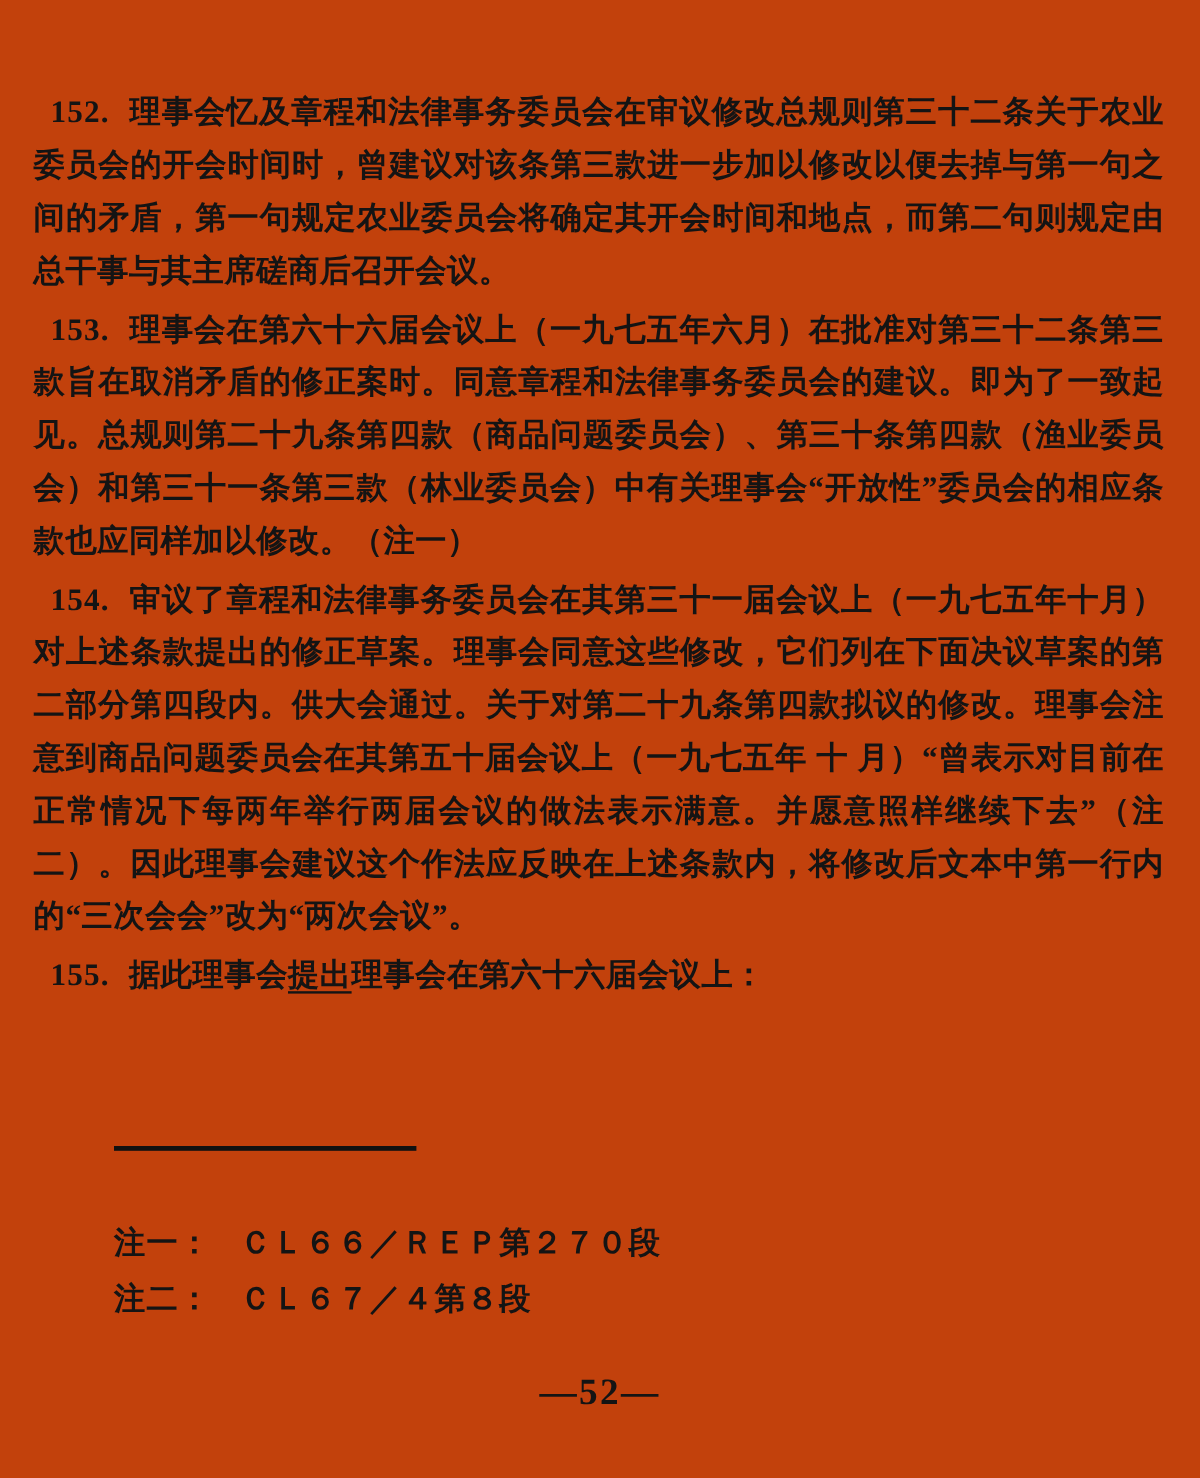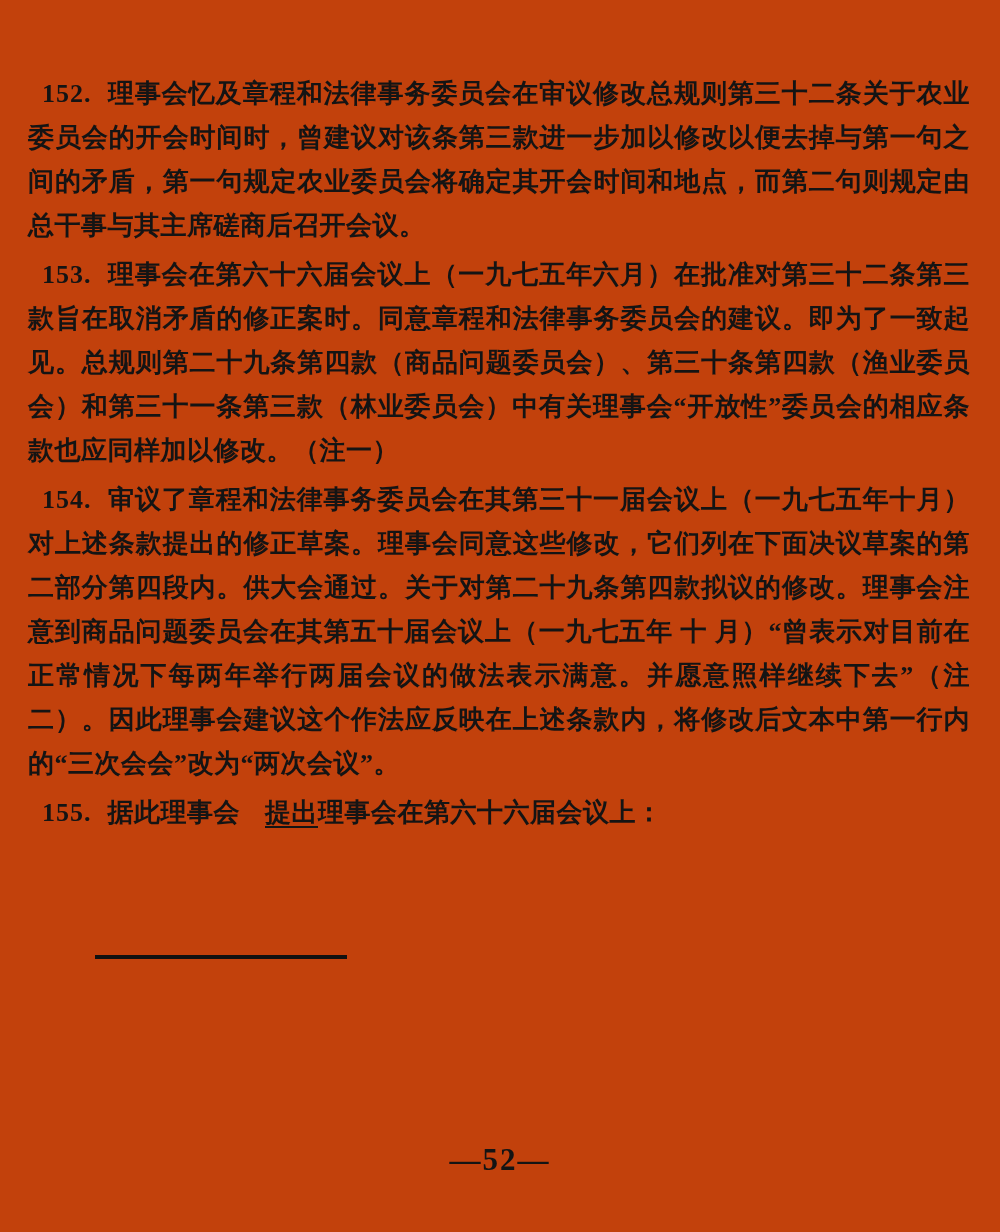--- a/index.html
+++ b/index.html
@@ -31,21 +31,20 @@
     letter-spacing: 0.5px;
   }
   .para-num {
     font-family: "Liberation Serif", "DejaVu Serif", serif;
     margin-right: 16px;
     letter-spacing: 1px;
   }
   .underlined {
     text-decoration: underline;
     text-underline-offset: 5px;
-    margin-left: 25px;
   }
   .footnote-rule {
     position: absolute;
     left: 95px;
     top: 955px;
     width: 252px;
     height: 0;
     border-top: 4px solid #111111;
   }
   .footnotes {
@@ -85,16 +84,20 @@
     <p class="para"><span class="para-num">153.</span><span>理事会在第六十六届会议上（一九七五年六月）在批准对第三十二条第三款旨在取消矛盾的修正案时。同意章程和法律事务委员会的建议。即为了一致起见。总规则第二十九条第四款（商品问题委员会）、第三十条第四款（渔业委员会）和第三十一条第三款（林业委员会）中有关理事会“开放性”委员会的相应条款也应同样加以修改。（注一）</span></p>
 
     <p class="para"><span class="para-num">154.</span><span>审议了章程和法律事务委员会在其第三十一届会议上（一九七五年十月）对上述条款提出的修正草案。理事会同意这些修改，它们列在下面决议草案的第二部分第四段内。供大会通过。关于对第二十九条第四款拟议的修改。理事会注意到商品问题委员会在其第五十届会议上（一九七五年 十 月）“曾表示对目前在正常情况下每两年举行两届会议的做法表示满意。并愿意照样继续下去”（注二）。因此理事会建议这个作法应反映在上述条款内，将修改后文本中第一行内的“三次会会”改为“两次会议”。</span></p>
 
     <p class="para"><span class="para-num">155.</span><span>据此理事会</span><span class="underlined">提出</span><span>理事会在第六十六届会议上：</span></p>
 
   </div>
 
   <div class="footnote-rule"></div>
 
+  <div class="footnotes">
+    <div class="footnote"><span class="fn-label">注一：</span><span>ＣＬ６６／ＲＥＰ第２７０段</span></div>
+    <div class="footnote"><span class="fn-label">注二：</span><span>ＣＬ６７／４第８段</span></div>
+  </div>
 
   <div class="page-number">—52—</div>
 
 </div>
 
 </body></html>

